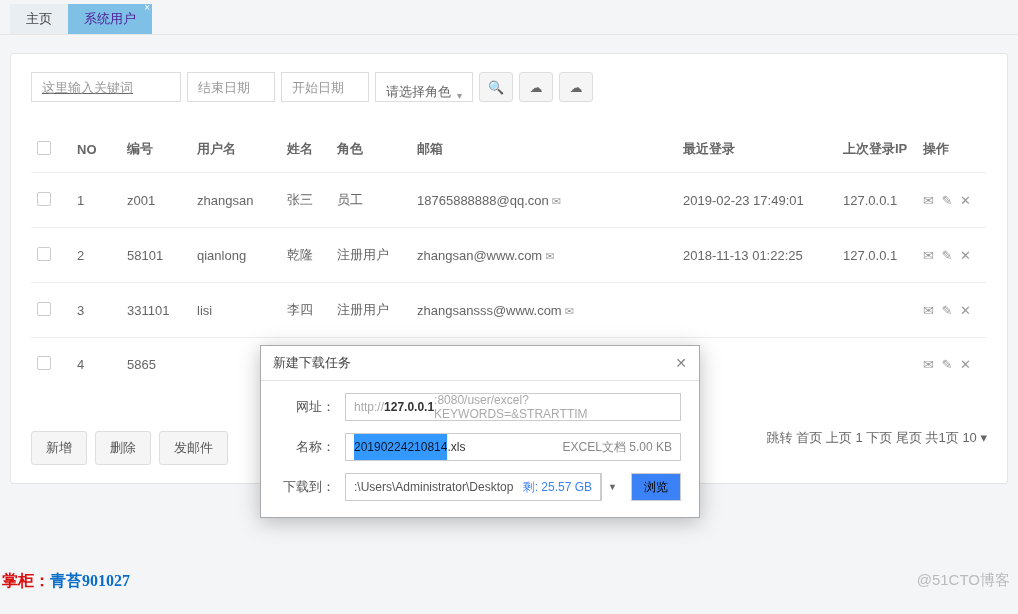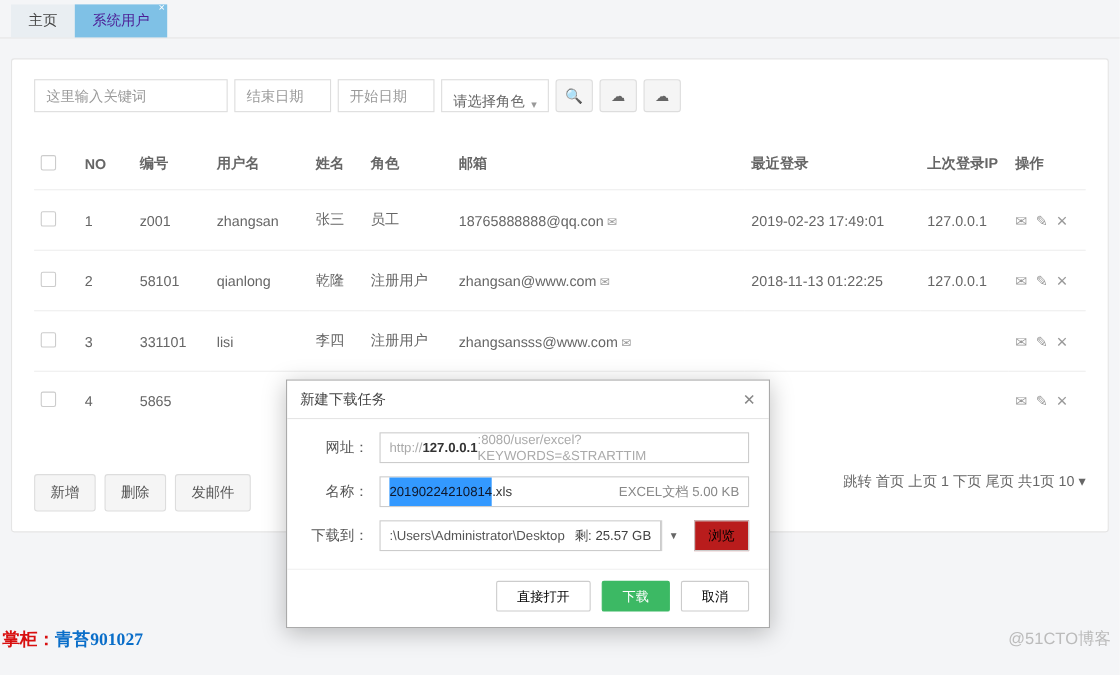--- a/index.html
+++ b/index.html
@@ -5,21 +5,21 @@
 * { box-sizing: border-box; margin: 0; padding: 0; }
 body { font-family: "Microsoft YaHei", Arial, sans-serif; font-size: 13px; color: #555; background: #f4f5f7; width: 1018px; height: 614px; overflow: hidden; position: relative; }
 .tabs { display: flex; gap: 0; padding: 4px 10px 0; border-bottom: 1px solid #e5e5e5; }
 .tab { padding: 6px 16px; font-size: 13px; cursor: pointer; background: #e9eef2; color: #444; }
 .tab.active { background: #7fc1e6; color: #4c1d95; position: relative; }
 .tab.active::after { content: "×"; position: absolute; top: -2px; right: 2px; font-size: 10px; color: #fff; }
 .content { margin: 18px 10px; background: #fff; border: 1px solid #e5e5e5; border-radius: 3px; padding: 18px 20px; }
 .toolbar { display: flex; gap: 6px; align-items: center; margin-bottom: 24px; }
 .toolbar input { height: 30px; border: 1px solid #ddd; padding: 0 10px; font-size: 13px; color: #666; background: #fff; }
 .toolbar input::placeholder { color: #999; }
-.kw-in { width: 176px; }
+.kw-in { width: 150px; text-decoration: underline; }
 .date-in { width: 88px; }
 .role-btn { height: 30px; padding: 0 10px; border: 1px solid #ddd; background: #fff; display: flex; align-items: flex-end; gap: 6px; color: #666; cursor: pointer; }
 .chev { font-size: 10px; color: #999; }
 .icon-btn { width: 34px; height: 30px; border: 1px solid #ddd; background: #f5f5f5; border-radius: 3px; display: flex; align-items: center; justify-content: center; color: #666; cursor: pointer; }
 table { width: 100%; border-collapse: collapse; }
 th { text-align: left; font-weight: 600; color: #666; font-size: 13px; padding: 14px 6px; }
 td { padding: 18px 6px; border-top: 1px solid #eee; font-size: 13px; color: #666; vertical-align: middle; }
 .chk { width: 14px; height: 14px; border: 1px solid #ccc; border-radius: 2px; display: inline-block; background: #fff; }
 .row-actions { color: #999; white-space: nowrap; font-size: 13px; letter-spacing: 2px; }
 .buttons-row { display: flex; gap: 8px; margin-top: 20px; }
@@ -39,21 +39,21 @@
 .dlg-lbl { width: 56px; text-align: right; color: #555; font-size: 13px; }
 .dlg-input-wrap { flex: 1; display: flex; align-items: center; border: 1px solid #ccc; height: 28px; padding: 0 8px; font-size: 12px; color: #666; background: #fff; overflow: hidden; }
 .url-fade { color: #aaa; }
 .url-bold { color: #333; font-weight: bold; }
 .sel-text { background: #3399ff; color: #0f172a; padding: 11px 0; }
 .xls-text { color: #333; }
 .fmt-txt { color: #888; font-size: 12px; margin-left: auto; white-space: nowrap; }
 .path-wrap { flex: 1; display: flex; align-items: center; }
 .path-in { flex: 1; border: 1px solid #ccc; height: 28px; padding: 0 8px; font-size: 12px; color: #555; display: flex; align-items: center; justify-content: space-between; }
 .dd-arrow { border-left: 1px solid #ccc; width: 22px; height: 28px; display: flex; align-items: center; justify-content: center; font-size: 9px; color: #666; }
-.browse-btn { margin-left: 8px; height: 28px; padding: 0 12px; border: 1px solid #ccc; background: #b91c1c; font-size: 12px; cursor: pointer; text-align: center; }
+.browse-btn { margin-left: 8px; height: 28px; padding: 0 12px; border: 1px solid #ccc; background: #3b82f6; font-size: 12px; cursor: pointer; text-align: center; }
 .dlg-footer { padding: 10px 18px 14px; display: flex; justify-content: flex-end; gap: 10px; border-top: 1px solid #f0f0f0; }
 .dlg-btn { height: 28px; padding: 0 18px; border: 1px solid #ccc; background: #fff; font-size: 12px; border-radius: 2px; cursor: pointer; }
 .dlg-btn.primary { background: #3cb964; border-color: #3cb964; color: #fff; }
 </style>
 </head>
 <body>
 
 <div class="tabs">
   <div class="tab">主页</div>
   <div class="tab active">系统用户</div>
@@ -191,25 +191,20 @@
         <span class="sel-text">20190224210814</span>
           <span class="xls-text">.xls</span>
         <span class="fmt-txt">EXCEL文档 5.00 KB</span>
       </div>
     </div>
     <div class="dlg-row">
       <div class="dlg-lbl">下载到：</div>
       <div class="path-wrap">
         <div class="path-in">
           <span>:\Users\Administrator\Desktop</span>
-          <span style="color:#404040">剩: 25.57 GB</span>
+          <span style="color:#3b82f6">剩: 25.57 GB</span>
         </div>
         <div class="dd-arrow">▼</div>
         <button class="browse-btn">浏览</button>
       </div>
     </div>
   </div>
-  <div class="dlg-footer">
-    <button class="dlg-btn">直接打开</button>
-    <button class="dlg-btn primary">下载</button>
-    <button class="dlg-btn">取消</button>
-  </div>
 </div>
 
 </body></html>

